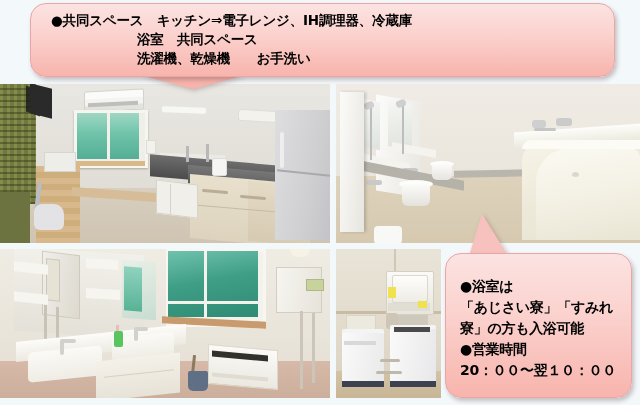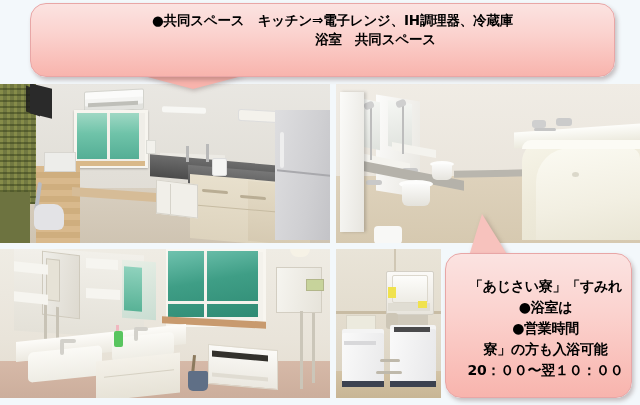--- a/index.html
+++ b/index.html
@@ -165,21 +165,20 @@
   .l-cord  { left:50px; top:64px; width:12px; height:16px; background:#cdc6b6; border-radius:3px; }
 
   
   .bubble {
     position: absolute;
     border-radius: 16px;
     border: 1px solid #e8a6a6;
     background: linear-gradient(180deg, #fbe3e1 0%, #fbd2ce 42%, #f8b4ad 100%);
     box-shadow: 2px 3px 4px rgba(90,60,60,.30);
     box-sizing: border-box;
-    text-align: center;
   }
   #header-bubble {
     left: 30px; top: 3px; width: 585px; height: 74px;
     padding: 7px 0 0 20px;
   }
   #header-bubble .line {
     color: #000;
     font-size: 13.5px;
     line-height: 19px;
     white-space: nowrap;
@@ -369,24 +368,25 @@
       <div class="ph-el l-wash1b"></div>
       <div class="ph-el l-hose"></div>
       <div class="ph-el l-hose2"></div>
     </div>
   </div>
 
   <div class="tail-top"></div>
   <div class="bubble" id="header-bubble">
     <div class="line">●共同スペース　キッチン⇒電子レンジ、IH調理器、冷蔵庫</div>
     <div class="line indent">浴室　共同スペース</div>
+    <div class="line indent">洗濯機、乾燥機　　お手洗い</div>
   </div>
 
   <div class="tail-note"></div>
   <div class="bubble" id="note-bubble">
+    <div class="line">●浴室は</div>
     <div class="line">「あじさい寮」「すみれ</div>
-    <div class="line">●浴室は</div>
+    <div class="line">寮」の方も入浴可能</div>
     <div class="line">●営業時間</div>
-    <div class="line">寮」の方も入浴可能</div>
     <div class="line">20：００〜翌１０：００</div>
   </div>
 
 </div>
 
 </body></html>

